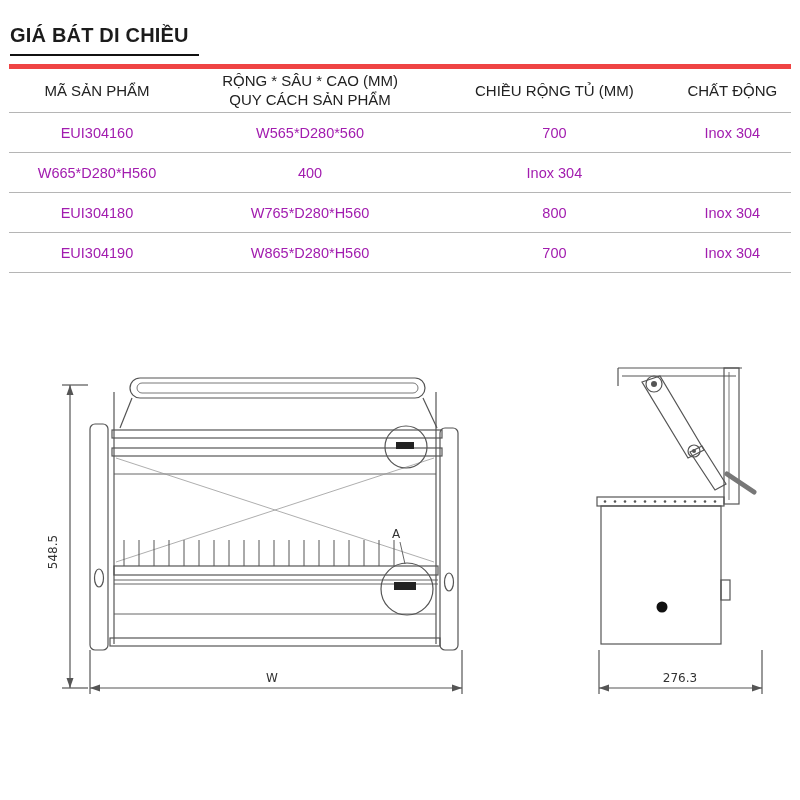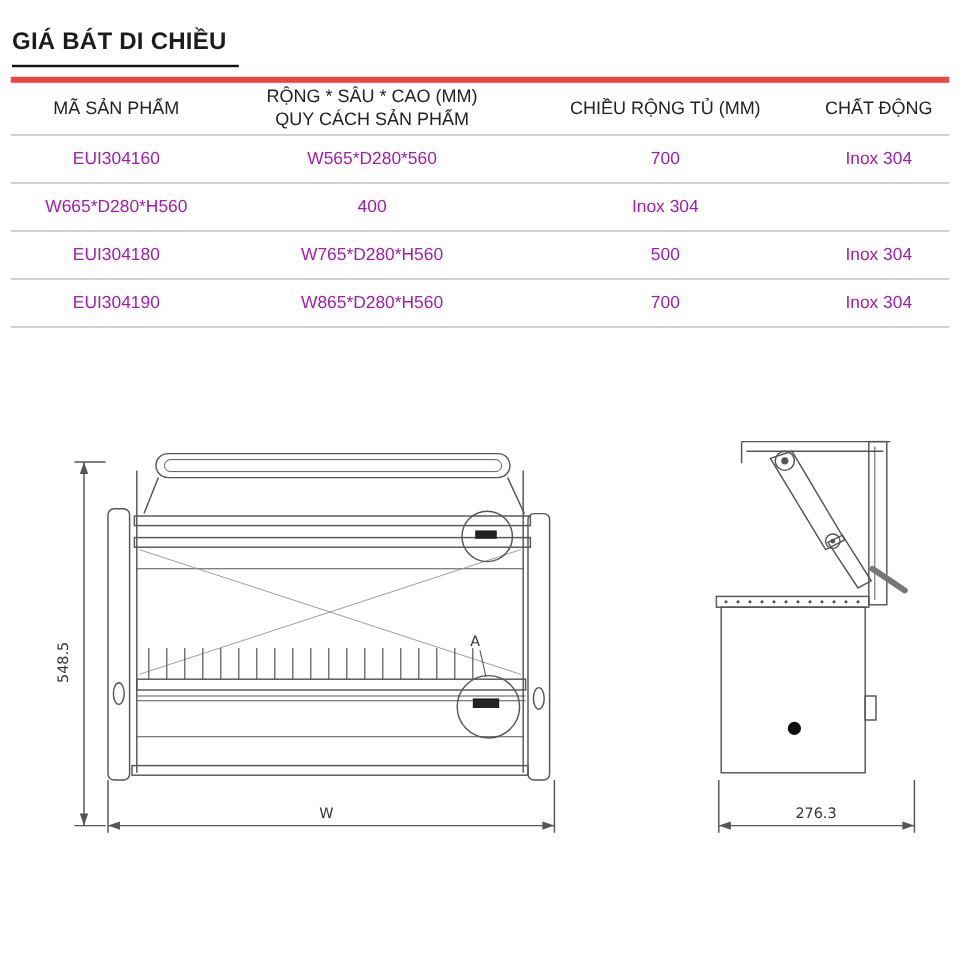--- a/index.html
+++ b/index.html
@@ -80,21 +80,21 @@
     <div>Inox 304</div>
   </div>
   <div class="t-row t-body-row">
     <div>W665*D280*H560</div>
     <div>400</div>
     <div>Inox 304</div>
   </div>
   <div class="t-row t-body-row">
     <div>EUI304180</div>
     <div>W765*D280*H560</div>
-    <div>500</div>
+    <div>800</div>
     <div>Inox 304</div>
   </div>
   <div class="t-row t-body-row">
     <div>EUI304190</div>
     <div>W865*D280*H560</div>
     <div>700</div>
     <div>Inox 304</div>
   </div>
 </div>
 

